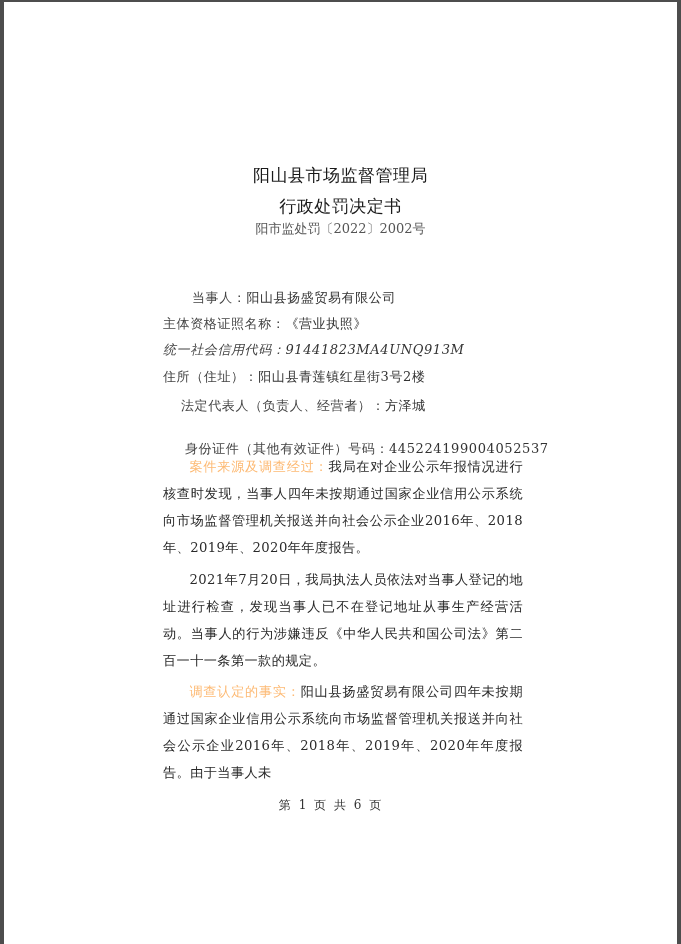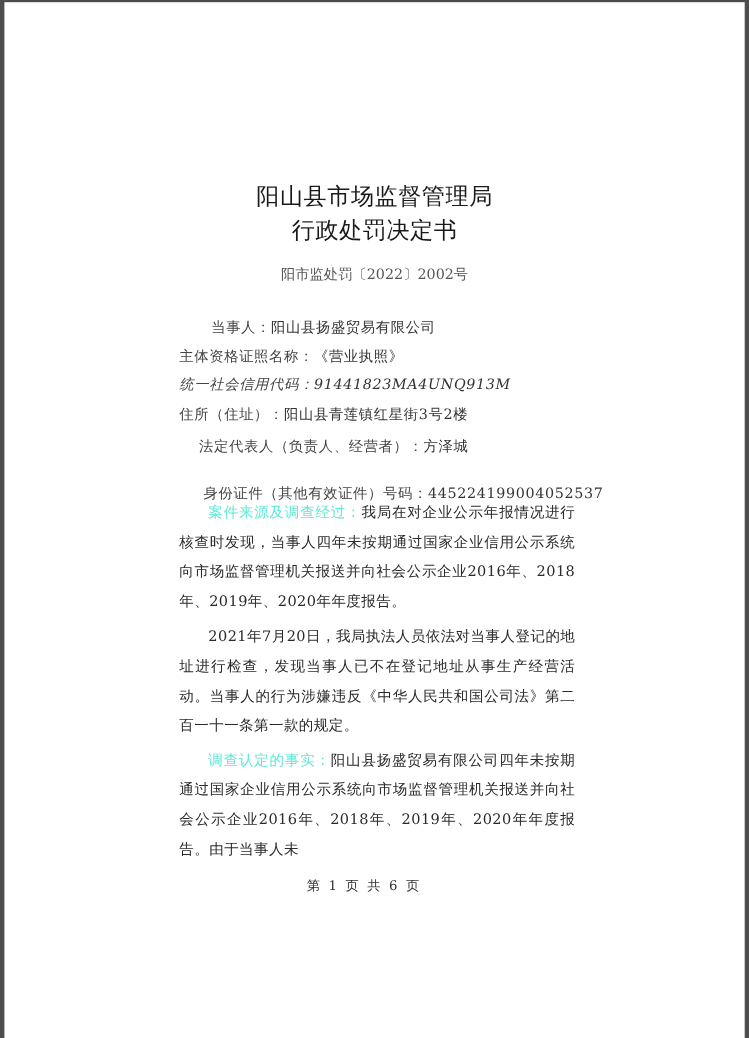--- a/index.html
+++ b/index.html
@@ -21,30 +21,30 @@
       width: 673px;
       height: 942px;
       background: #ffffff;
     }
     .title {
       position: absolute;
       left: 0;
       width: 681px;
       text-align: center;
       color: #1a1a1a;
-      font-size: 21px;
+      font-size: 17px;
       letter-spacing: 0.5px;
       margin: 0;
       font-weight: normal;
     }
     .title.t1 { top: 164px; }
     .title.t2 { top: 195px; }
     .docno {
       position: absolute;
-      top: 241px;
+      top: 220px;
       left: 0;
       width: 681px;
       text-align: center;
       color: #555;
       font-size: 13px;
     }
     .field {
       position: absolute;
       left: 163px;
       color: #333;
@@ -58,21 +58,21 @@
       left: 163px;
       width: 360px;
       color: #2a2a2a;
       font-size: 13.2px;
       line-height: 27px;
       text-align: justify;
       text-indent: 2em;
       letter-spacing: 0.4px;
       margin: 0;
     }
-    .para .lead { color: #5eead4; }
+    .para .lead { color: #fdba74; }
     .footer {
       position: absolute;
       top: 797px;
       left: 0;
       width: 662px;
       text-align: center;
       color: #333;
       font-size: 12px;
       letter-spacing: 2px;
     }

